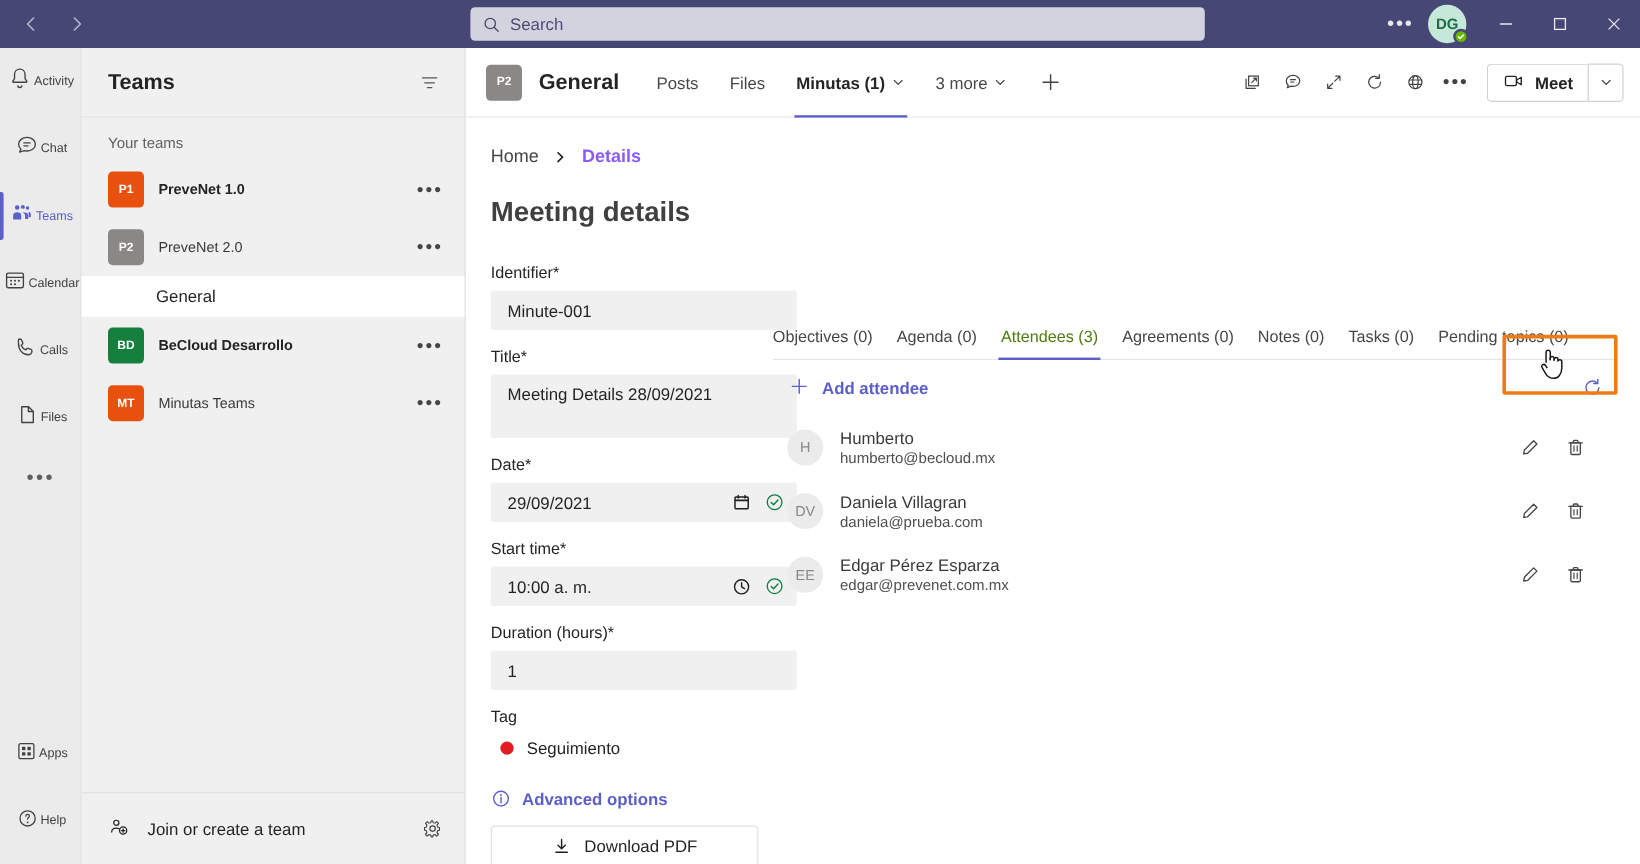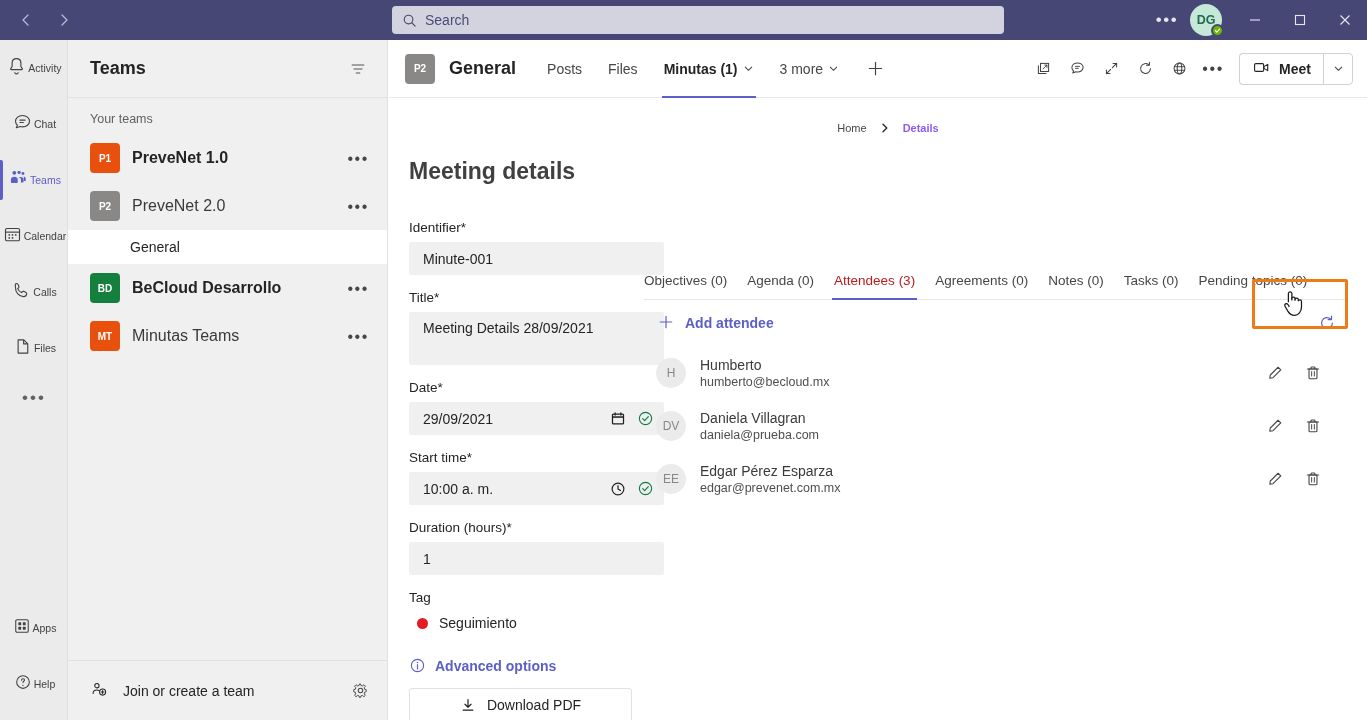--- a/index.html
+++ b/index.html
@@ -101,21 +101,21 @@
   }
   .team-row {
     height: 48px; display: flex; align-items: center; padding: 0 14px 0 22px;
     position: relative;
   }
   .team-avatar {
     width: 30px; height: 30px; border-radius: 4px; flex: 0 0 30px;
     display: flex; align-items: center; justify-content: center;
     color: #fff; font-size: 10px; font-weight: 600; margin-right: 12px;
   }
-  .team-name { font-size: 16px; color: #252423; flex: 1; }
+  .team-name { font-size: 12px; color: #252423; flex: 1; }
   .team-name.bold { font-weight: 700; }
   .team-name.normal { color: #3b3a39; }
   .row-ellipsis {
     color: #484644; font-size: 16px; letter-spacing: 1.6px; line-height: 7px;
     padding: 6px 4px;
   }
   .channel-row {
     height: 34px; display: flex; align-items: center; padding-left: 62px;
     background: #ffffff;
   }
@@ -175,21 +175,21 @@
   }
   .meet-caret {
     width: 30px; height: 32px; border: 1px solid #d1d1d1; border-radius: 0 4px 4px 0;
     background: #fff; display: flex; align-items: center; justify-content: center; color: #424242;
   }
 
   
   .app-body { position: relative; height: 622px; }
   .breadcrumb {
     display: flex; align-items: center; gap: 12px;
-    padding: 24px 0 0 20px; font-size: 11px; justify-content: center;
+    padding: 24px 0 0 20px; font-size: 15px;
   }
   .bc-home { color: #484644; }
   .bc-sep { color: #252423; display: flex; }
   .bc-current { color: #8b5cf6; font-weight: 700; }
   .page-title {
     font-size: 23px; font-weight: 700; color: #404040;
     padding: 24px 0 0 20px;
   }
 
   
@@ -227,21 +227,21 @@
     position: absolute; left: 255px; top: 175px; right: 22px;
   }
   .d-tabs {
     display: flex; align-items: center; border-bottom: 1px solid #e6e6e6;
   }
   .d-tab {
     position: relative; font-size: 13.5px; color: #484644;
     padding: 0 10px 11px 10px;
   }
   .d-tab:first-child { padding-left: 0; }
-  .d-tab.active { color: #b91c1c; }
+  .d-tab.active { color: #4d7c0f; }
   .d-tab.active::after {
     content: ""; position: absolute; left: 8px; right: 8px; bottom: -1px;
     height: 2px; background: #5b5fc7;
   }
   .add-row {
     display: flex; align-items: center; height: 46px;
   }
   .add-link {
     display: flex; align-items: center; gap: 11px;
     color: #5b5fc7; font-size: 14px; font-weight: 700; padding-left: 14px;

